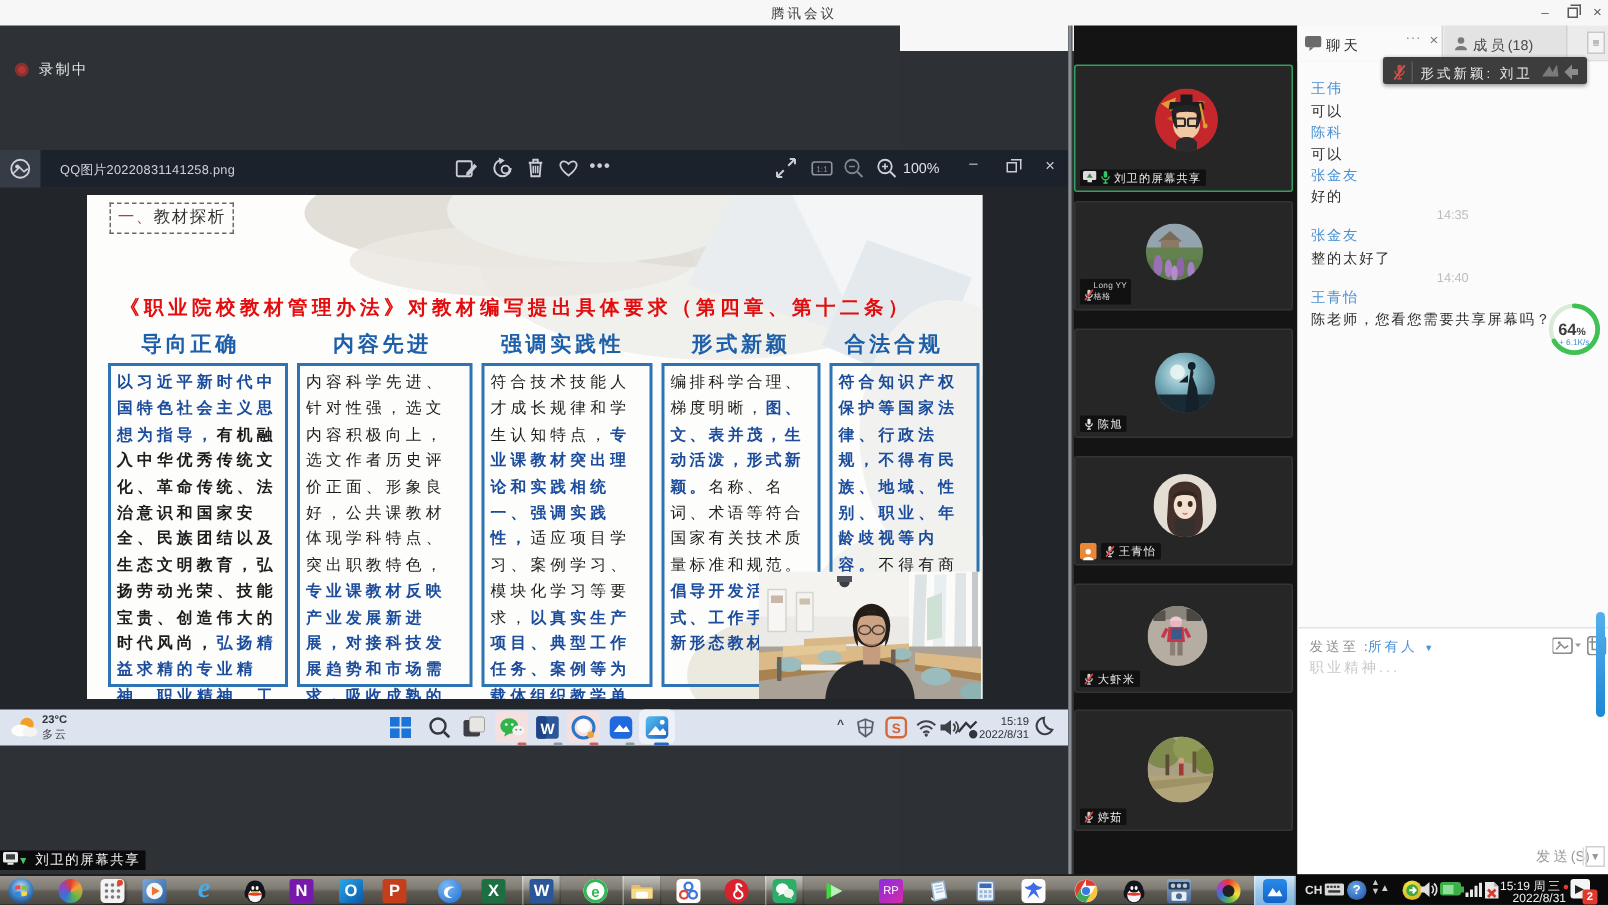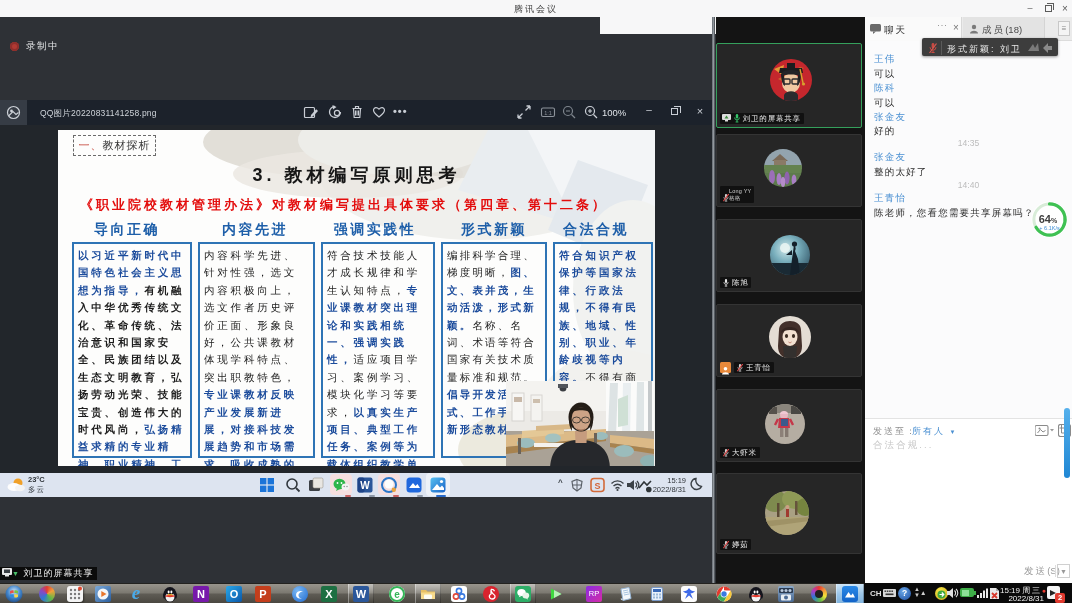--- a/index.html
+++ b/index.html
@@ -126,21 +126,20 @@
         <ellipse cx="410" cy="18" rx="90" ry="30" fill="#dcd8d1" opacity=".65"></ellipse>
         <ellipse cx="340" cy="10" rx="100" ry="35" fill="#ededE9"></ellipse>
         <polygon points="430,0 560,0 500,90 400,60" fill="#e9edf0"></polygon>
         <polygon points="470,0 597,0 597,120 520,100" fill="#f3f5f7"></polygon>
         <polygon points="520,30 590,55 560,130 490,100" fill="#e4e9ee"></polygon>
         <ellipse cx="575" cy="160" rx="60" ry="90" fill="#f1f2f0"></ellipse>
         <ellipse cx="560" cy="290" rx="85" ry="70" fill="#f1f1ee"></ellipse>
         <ellipse cx="470" cy="320" rx="70" ry="40" fill="#eceade"></ellipse>
       </svg>
     <div id="tagbox"><span style="color:#c0392b">一、</span>教材探析</div>
-    <div id="stitle">3. 教材编写原则思考</div>
     <div id="ssub">《职业院校教材管理办法》对教材编写提出具体要求（第四章、第十二条）</div>
     <div class="chead" style="left:23px;width:92px">导向正确</div>
     <div class="chead" style="left:152px;width:90px">内容先进</div>
     <div class="chead" style="left:272px;width:90px">强调实践性</div>
     <div class="chead" style="left:391px;width:90px">形式新颖</div>
     <div class="chead" style="left:493px;width:90px">合法合规</div>
     <div class="cbox" style="left:14px;width:120px;font-weight:bold"><b>以习近平新时代中国特色社会主义思想为指导，</b>有机融入中华优秀传统文化、革命传统、法治意识和国家安全、民族团结以及生态文明教育，弘扬劳动光荣、技能宝贵、创造伟大的时代风尚，<b>弘扬精益求精的专业精神、职业精神、工匠精神和劳模精神…</b></div>
     <div class="cbox" style="left:140px;width:117px">内容科学先进、针对性强，选文内容积极向上，选文作者历史评价正面、形象良好，公共课教材体现学科特点、突出职教特色，<b>专业课教材反映产业发展新进展，对接科技发展趋势和市场需求，吸收成熟的新技术、新工艺、新规范等</b></div>
     <div class="cbox" style="left:263px;width:114px">符合技术技能人才成长规律和学生认知特点，<b>专业课教材突出理论和实践相统一、强调实践性，</b>适应项目学习、案例学习、模块化学习等要求，<b>以真实生产项目、典型工作任务、案例等为载体组织教学单元…</b></div>
     <div class="cbox" style="left:383px;width:106px;letter-spacing:2.2px">编排科学合理、梯度明晰，<b>图、文、表并茂，生动活泼，形式新颖。</b>名称、名词、术语等符合国家有关技术质量标准和规范。<b>倡导开发活页式、工作手册式新形态教材。</b></div>
@@ -521,21 +520,21 @@
     <svg class="abs" style="left:170px;top:5px" width="19" height="13" viewBox="0 0 19 13">
         <rect x="0" y="1.5" width="13" height="10" rx="1.5" fill="none" stroke="#8a8a8a" stroke-width="1.1"></rect>
         <path d="M2.5 9 L5.5 5.5 L8 8 L10.5 6.5" stroke="#8a8a8a" stroke-width="1" fill="none"></path>
         <circle cx="4.5" cy="4.5" r="1" fill="#8a8a8a"></circle>
         <path d="M15 5 L17 7.5 L19 5" fill="#9a9a9a"></path>
       </svg>
     <svg class="abs" style="left:193px;top:5px" width="13" height="13" viewBox="0 0 13 13">
         <rect x="0.5" y="0.5" width="12" height="12" rx="2" fill="none" stroke="#8a8a8a" stroke-width="1.1"></rect>
         <path d="M3.5 1 v8 h8 M9.5 12 v-8 h-8" stroke="#8a8a8a" stroke-width="1" fill="none"></path>
       </svg>
-    <div class="abs cjk" style="left:8px;top:20px;font-size:9.5px;color:#c8c8c8">合法合规...</div>
+    <div class="abs cjk" style="left:8px;top:20px;font-size:9.5px;color:#c8c8c8">职业精神...</div>
     <div class="abs" style="left:159px;top:146px;font-size:9.5px;color:#9a9a9a"><span class="cjk">发送</span>(S)</div>
     <div class="abs" style="left:192px;top:145px;width:13px;height:14px;border:1px solid #d0d0d0;color:#999;font-size:7px;text-align:center;line-height:13px">▼</div>
     <div class="abs" style="left:190px;top:146px;width:1px;height:12px;background:#ddd"></div>
   </div>
   <div class="abs" style="left:199px;top:391px;width:6px;height:70px;border-radius:3px;background:linear-gradient(180deg,#55b0ec,#1f87d4)"></div>
 </div>
 <div id="taskbar">
 <div id="tleft">
   <div class="tbtn" style="left:348px;width:26px"></div>
   <div class="tbtn" style="left:415px;width:26px"></div>

